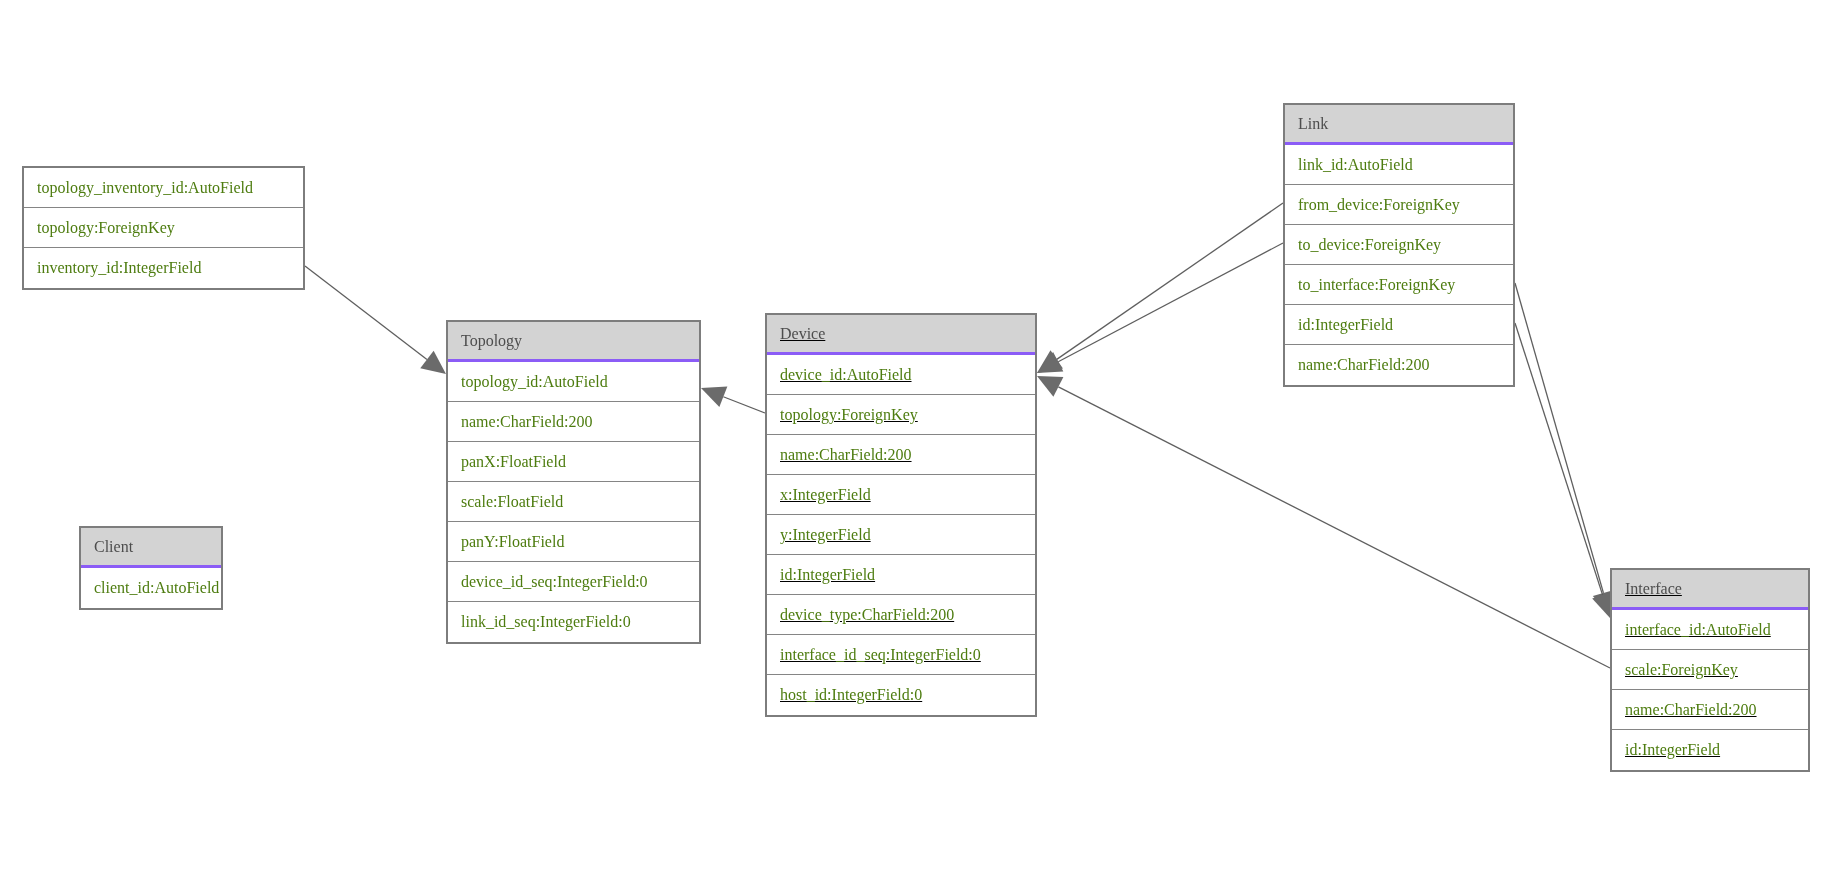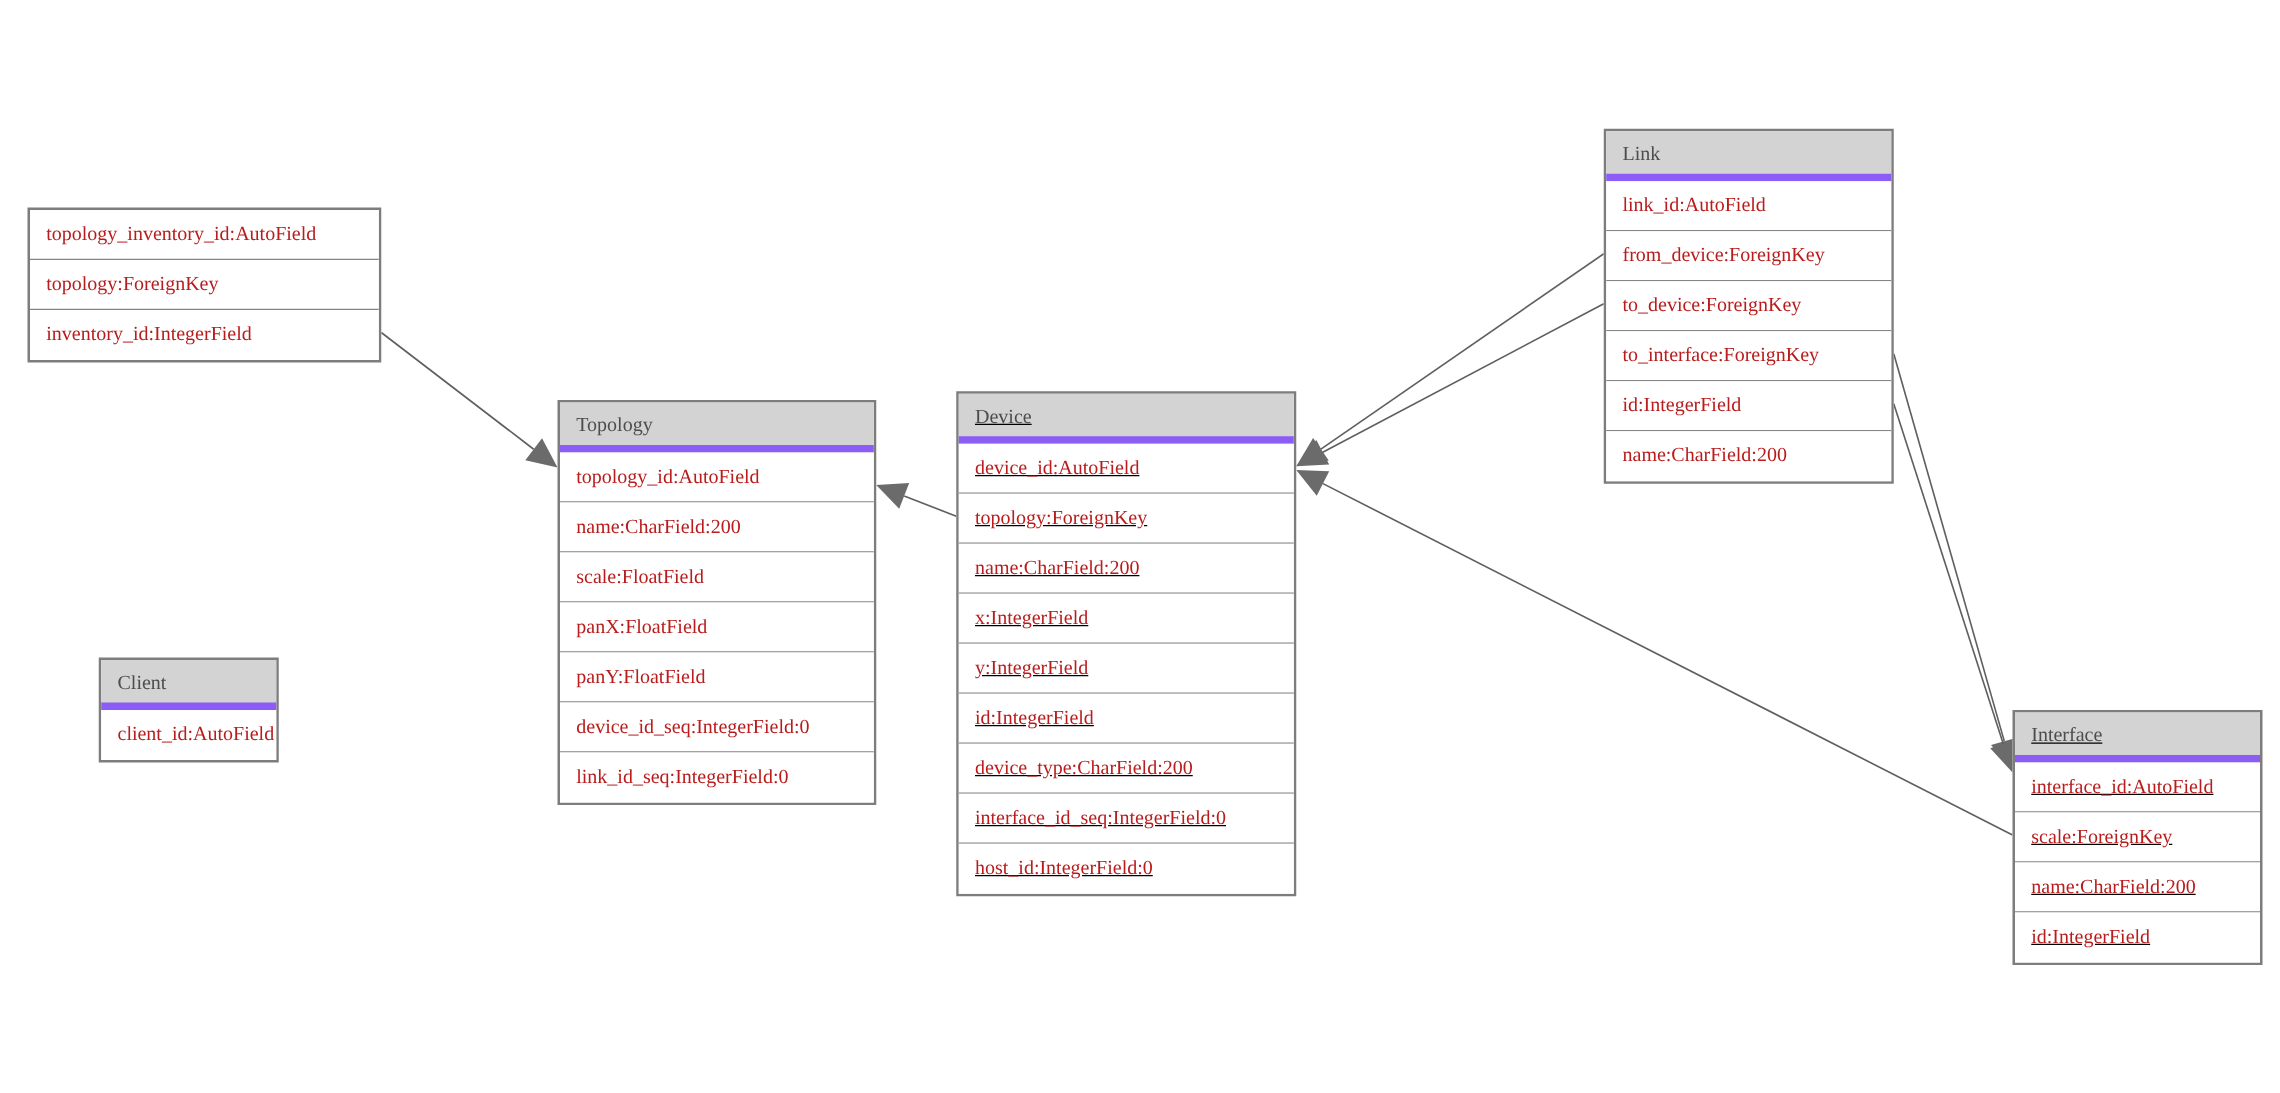--- a/index.html
+++ b/index.html
@@ -22,34 +22,34 @@
     box-sizing: border-box;
     border: 2px solid #7d7d7d;
     background: #ffffff;
     z-index: 2;
   }
   .entity-header {
     box-sizing: border-box;
     height: 40px;
     line-height: 38px;
     background: #d3d3d3;
-    border-bottom: 6px solid #8b5cf6;
+    border-bottom: 3px solid #8b5cf6;
     padding-left: 13px;
     font-size: 16px;
     color: #4d4d4d;
     white-space: nowrap;
     overflow: hidden;
   }
   .entity-row {
     box-sizing: border-box;
     height: 40px;
     line-height: 39px;
     padding-left: 13px;
     font-size: 16px;
-    color: #b91c1c;
+    color: #4d7c0f;
     background: #ffffff;
     border-bottom: 1.5px solid #858585;
     white-space: nowrap;
     overflow: hidden;
   }
   .entity-row:last-child { border-bottom: none; }
 </style>
 </head>
 <body>
 
@@ -73,22 +73,22 @@
 
 <div class="entity" style="left: 22px; top: 166px; width: 283px;">
       <div class="entity-row">topology_inventory_id:AutoField</div>
       <div class="entity-row">topology:ForeignKey</div>
       <div class="entity-row">inventory_id:IntegerField</div>
     </div>
     <div class="entity" style="left: 446px; top: 320px; width: 255px;">
       <div class="entity-header">Topology</div>
       <div class="entity-row">topology_id:AutoField</div>
       <div class="entity-row">name:CharField:200</div>
+      <div class="entity-row">panX:FloatField</div>
       <div class="entity-row">scale:FloatField</div>
-      <div class="entity-row">panX:FloatField</div>
       <div class="entity-row">panY:FloatField</div>
       <div class="entity-row">device_id_seq:IntegerField:0</div>
       <div class="entity-row">link_id_seq:IntegerField:0</div>
     </div>
     <div class="entity" style="left: 79px; top: 526px; width: 144px;">
       <div class="entity-header">Client</div>
       <div class="entity-row">client_id:AutoField</div>
     </div>
     <div class="entity" style="left: 765px; top: 313px; width: 272px; text-decoration: underline;">
       <div class="entity-header">Device</div>

